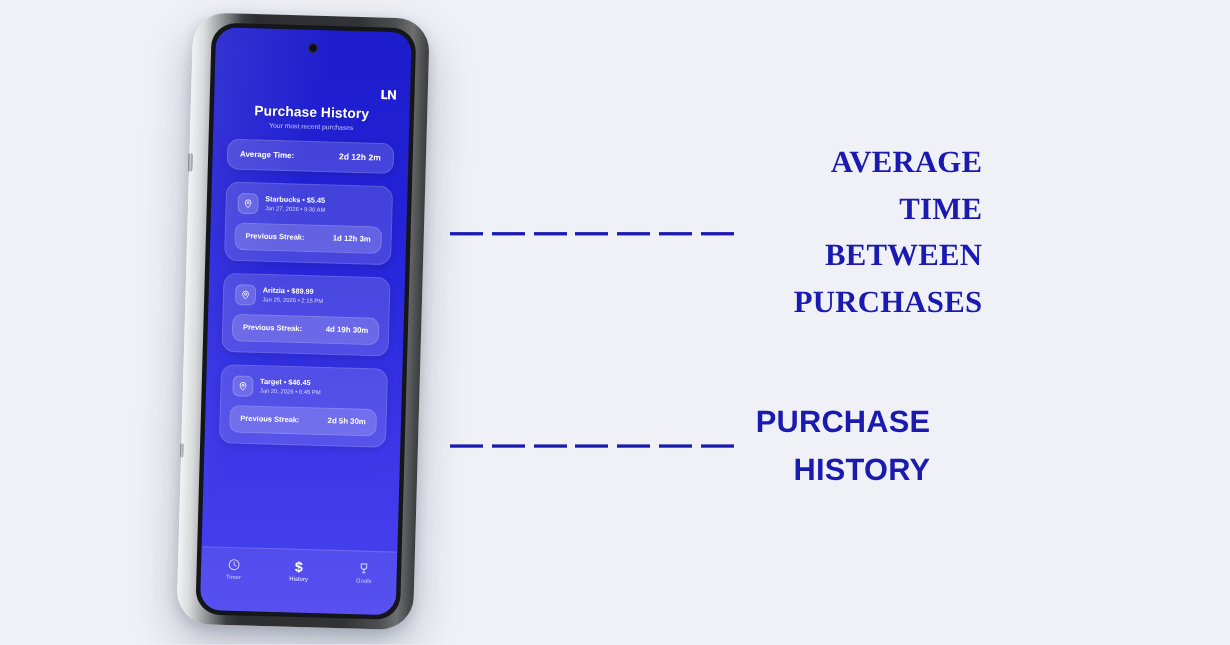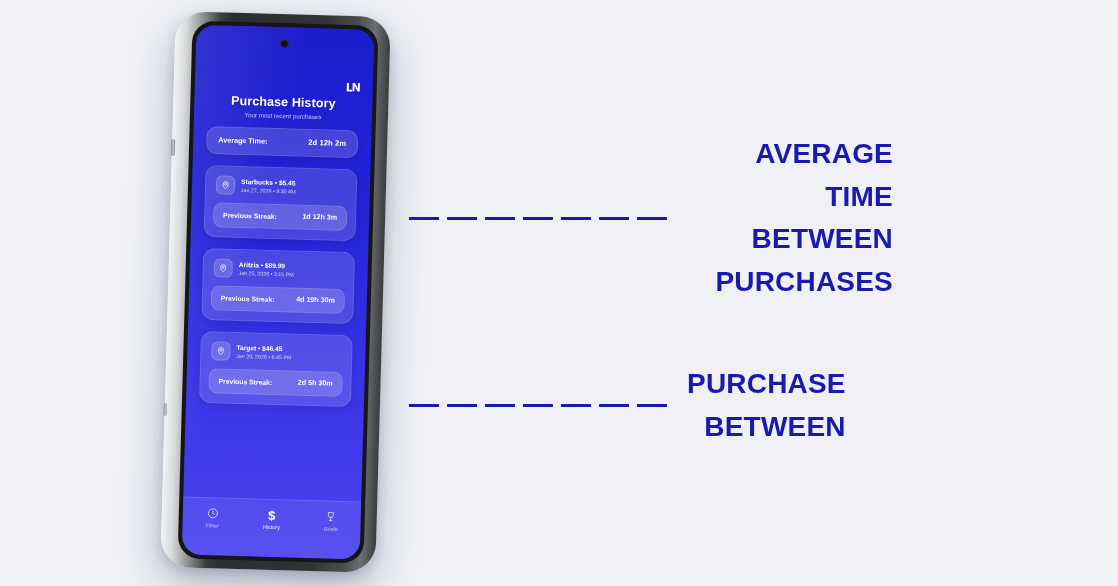--- a/index.html
+++ b/index.html
@@ -241,22 +241,23 @@
     font-weight: 700;
     font-size: 28px;
     line-height: 1.52;
     letter-spacing: .2px;
     text-align: right;
     white-space: pre-line;
   }
 
   #annotation-average-time {
     left: 409px;
-    top: 133px;
+    top: 127px;
     width: 484px;
+    font-family: Liberation Serif, serif;
   }
   #annotation-average-time .leader { width: 262px; margin-right: 16px; }
 
   #annotation-purchase-history {
     left: 409px;
     top: 363px;
     width: 484px;
   }
   #annotation-purchase-history .leader { width: 262px; margin-right: 16px; }
 </style>
@@ -387,14 +388,14 @@
 <div class="annotation" id="annotation-average-time">
   <span class="leader"></span>
   <span class="annotation-text">AVERAGE TIME
 BETWEEN
 PURCHASES</span>
 </div>
 
 <div class="annotation" id="annotation-purchase-history">
   <span class="leader"></span>
   <span class="annotation-text">PURCHASE
-BETWEEN</span>
+HISTORY</span>
 </div>
 
 </body></html>

